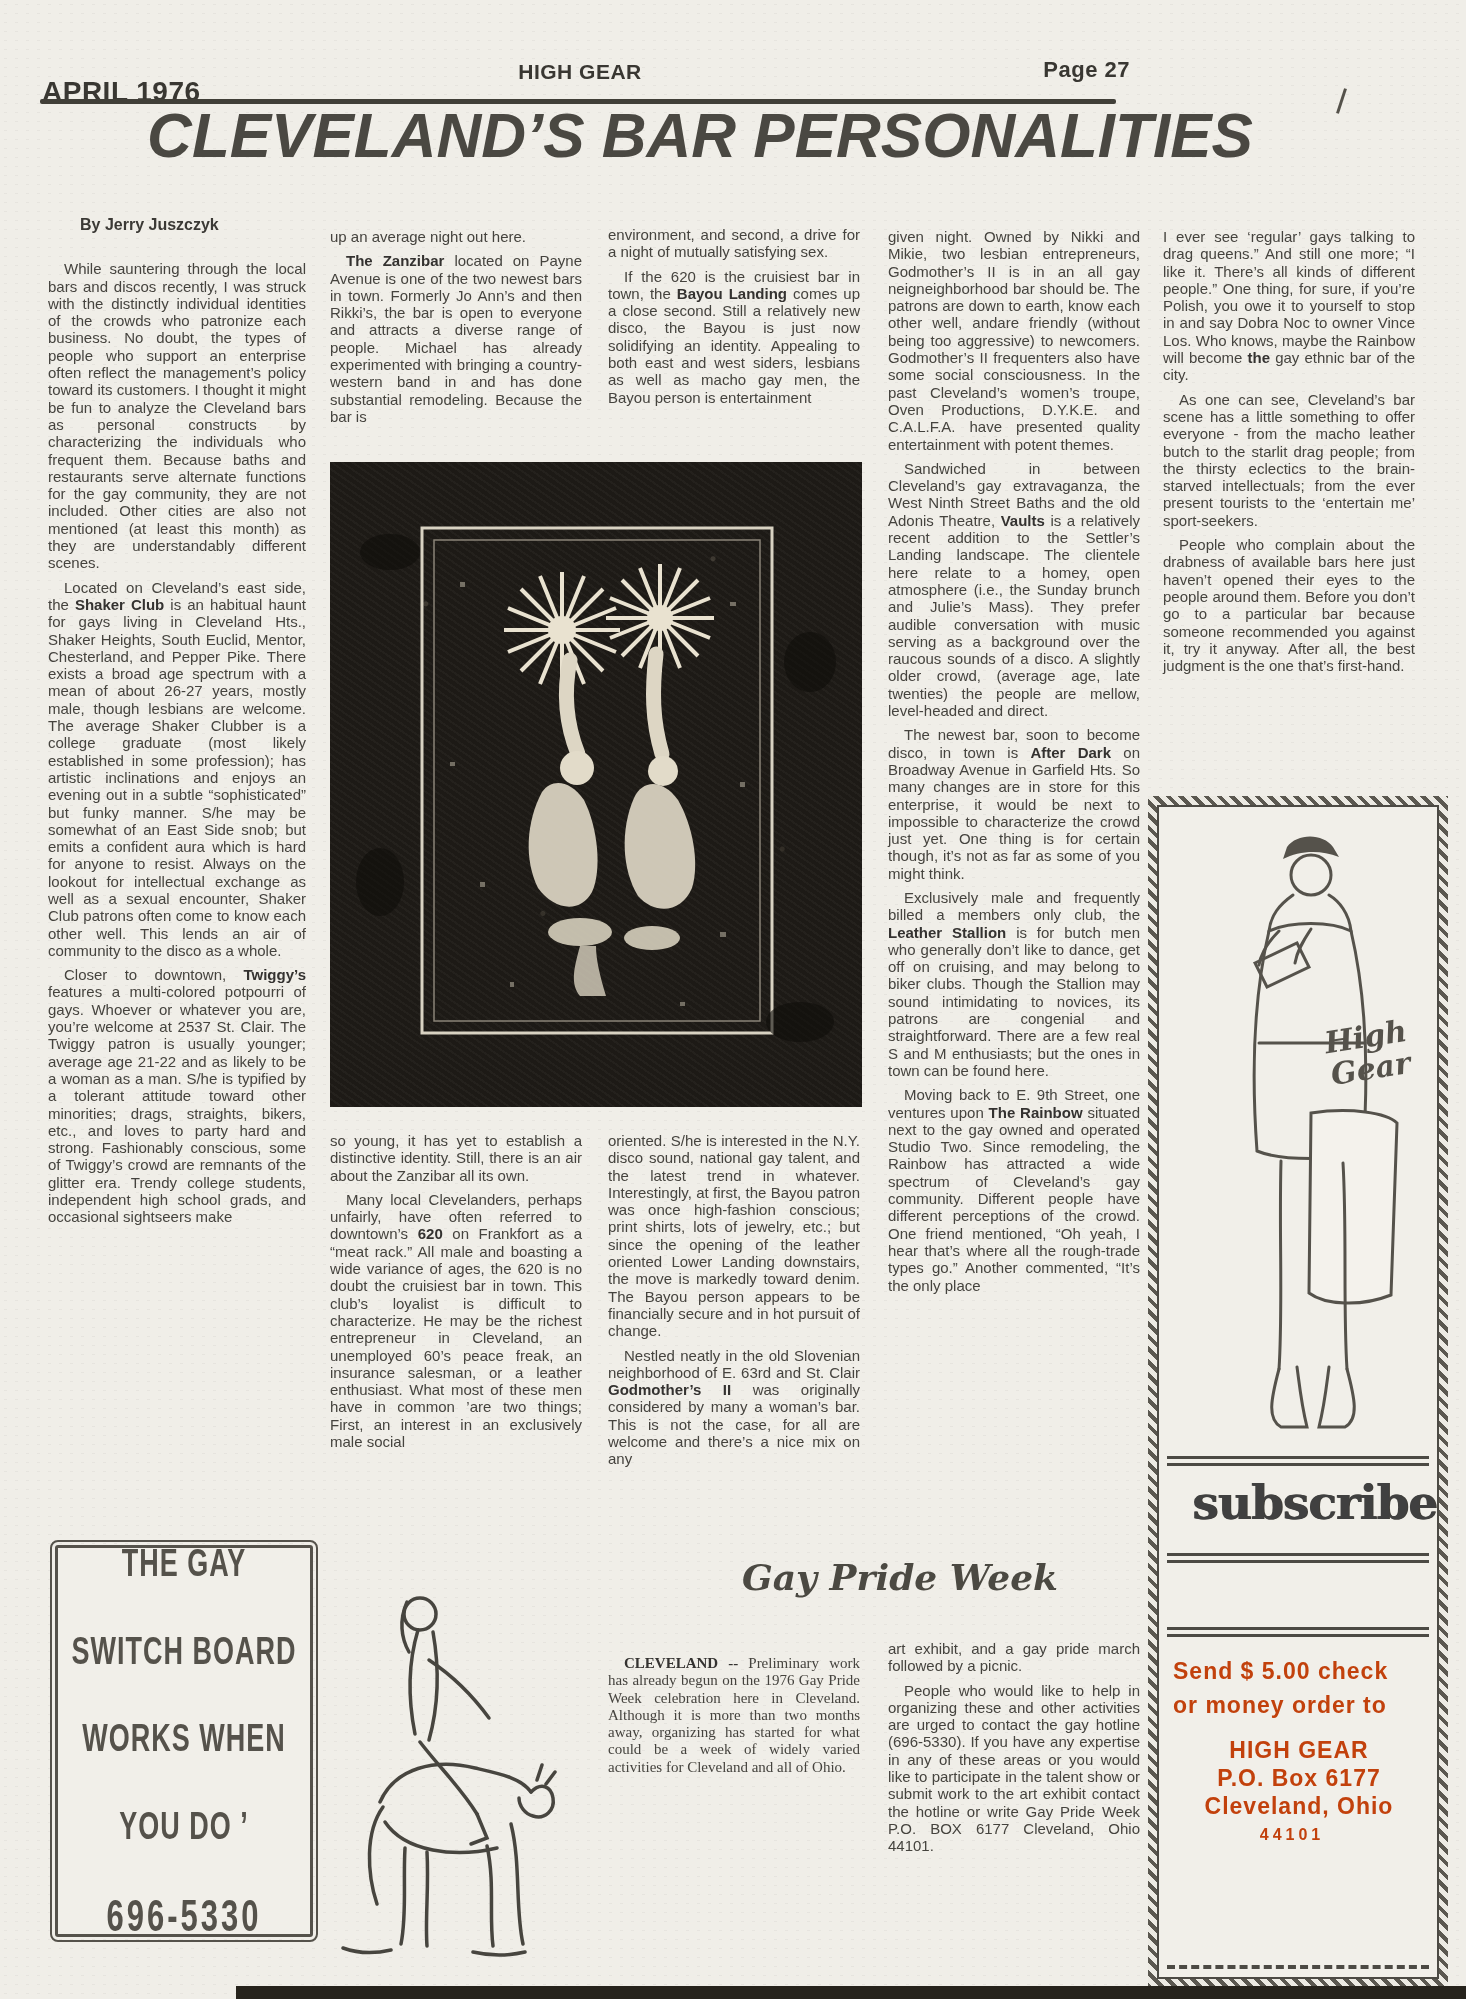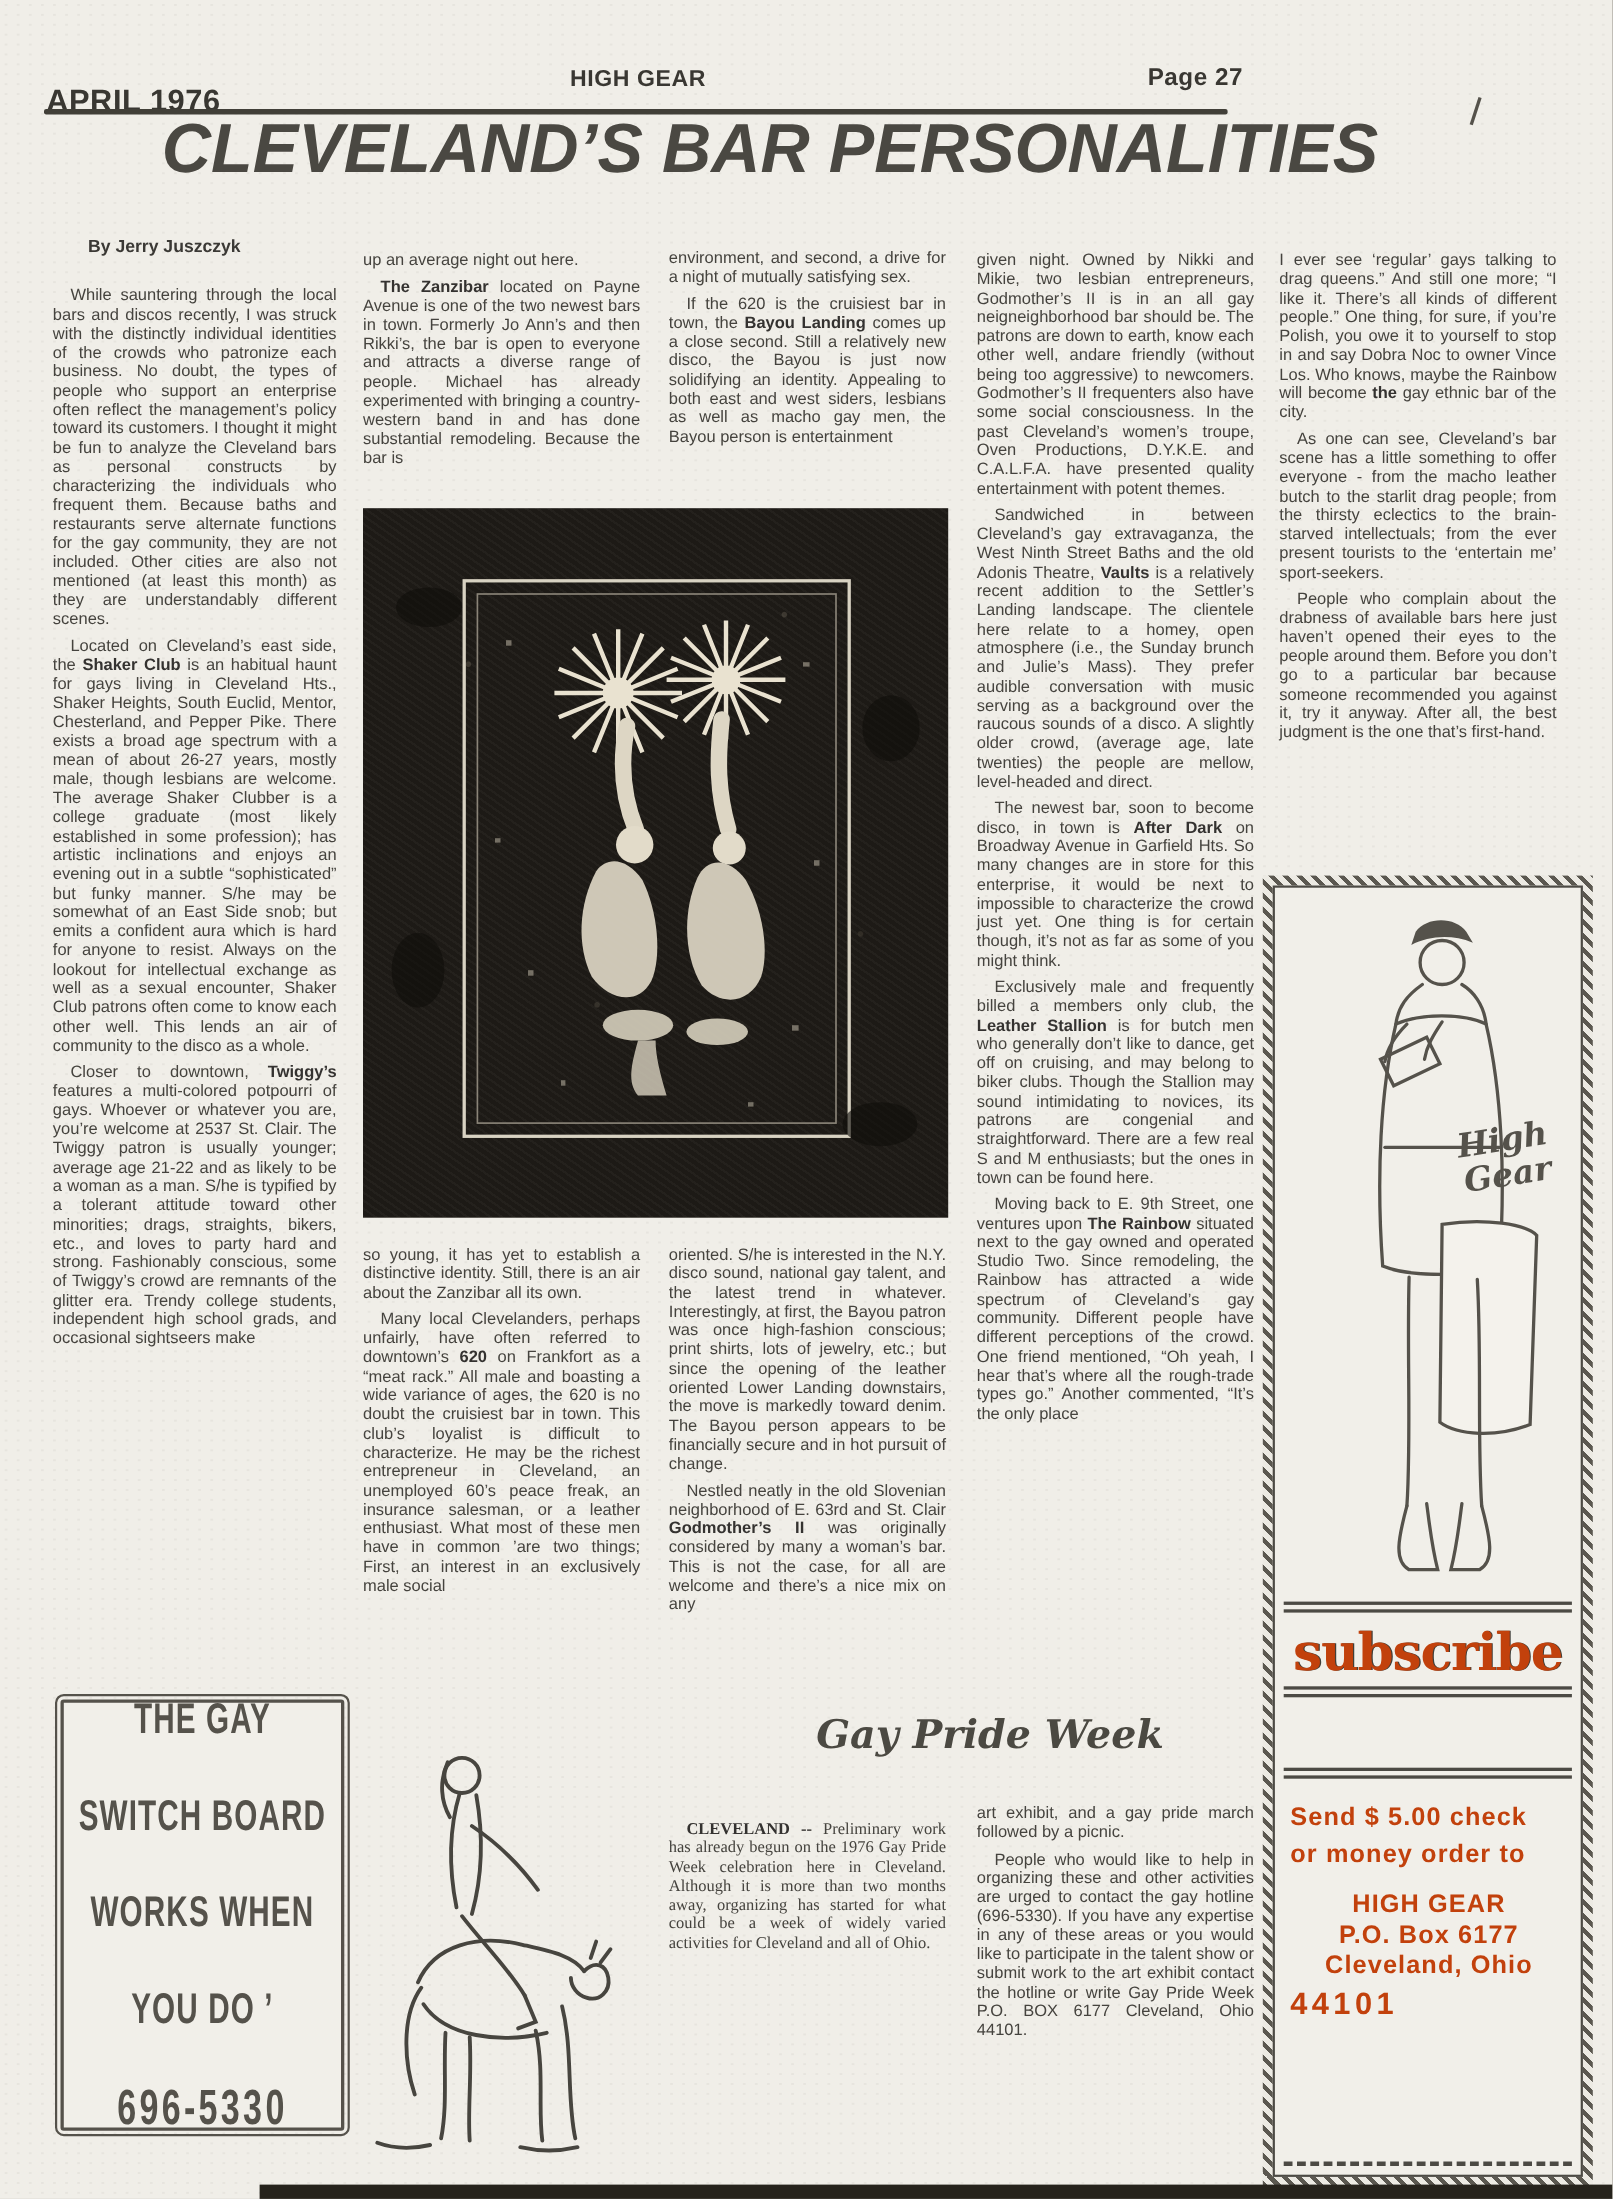--- a/index.html
+++ b/index.html
@@ -49,28 +49,28 @@
   .sidebar-in { width:100%; height:100%; background:#f1efe9; border:2px solid #4c4a44; box-sizing:border-box; display:flex; flex-direction:column; }
   .sidebar-art { position:relative; height:646px; }
   .highgear-label {
     position:absolute; left:168px; top:214px; transform:rotate(-9deg);
     font-family:"DejaVu Serif", serif; font-style:italic; font-weight:bold;
     font-size:30px; line-height:32px; color:#55524b; text-align:center;
   }
   .hrule2 { height:4px; border-top:3px solid #4c4a44; border-bottom:3px solid #4c4a44; margin:3px 8px; }
   .subscribe-title {
     font-family:"DejaVu Serif", serif; font-weight:bold; font-size:47px;
-    text-align:center; color:#c2410c; letter-spacing:-1px; margin:6px 0 0 0;
+    text-align:right; color:#404040; letter-spacing:-1px; margin:6px 0 20px 0;
     text-shadow:1px 0 #413f39;
   }
   .spacer-band { height:58px; }
   .send-box { flex:1; padding:14px 12px 10px 14px; font-weight:bold; color:#c2410c; }
   .send-line { font-size:23px; letter-spacing:1px; line-height:34px; }
   .send-addr { text-align:center; font-size:23px; line-height:28px; letter-spacing:1px; margin-top:14px; }
-  .send-zip { text-align:left; font-size:28px; letter-spacing:4px; padding-right:14px; margin-top:6px; }
+  .send-zip { text-align:center; font-size:16px; letter-spacing:4px; padding-right:14px; margin-top:6px; }
   .send-bottom-rule { border-top:4px dashed #4c4a44; margin:6px 8px 8px 8px; }
 
   
   .switchboard {
     position:absolute; left:55px; top:1545px; width:258px; height:392px;
     border:3px solid #55524b; outline:2px solid #55524b; outline-offset:3px;
     border-radius:3px; box-sizing:border-box;
     display:flex; flex-direction:column; justify-content:space-between; align-items:center;
     background:#f1efe9;
   }

